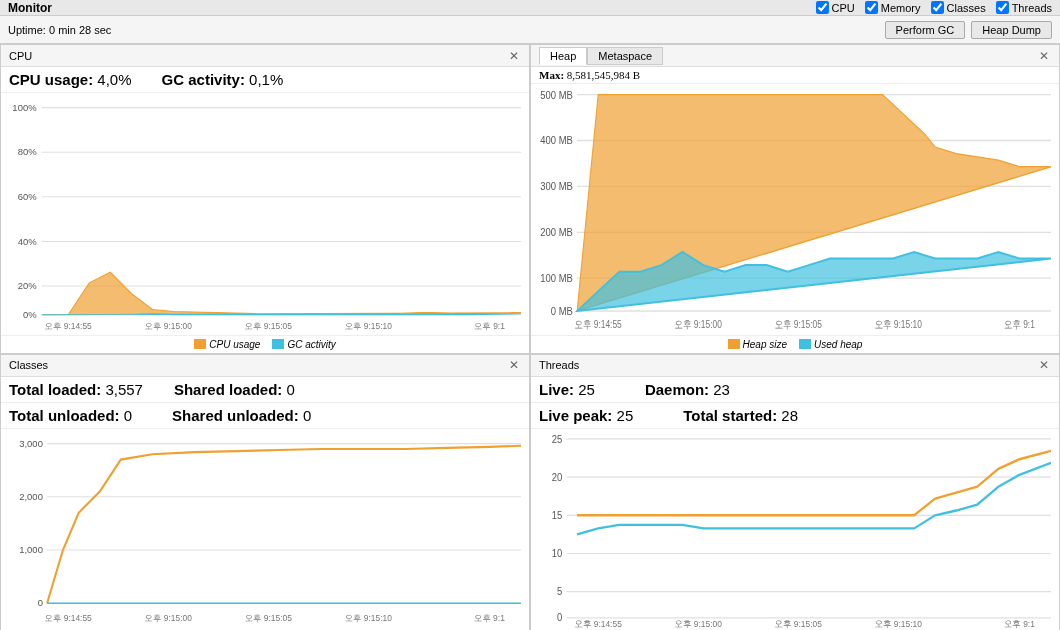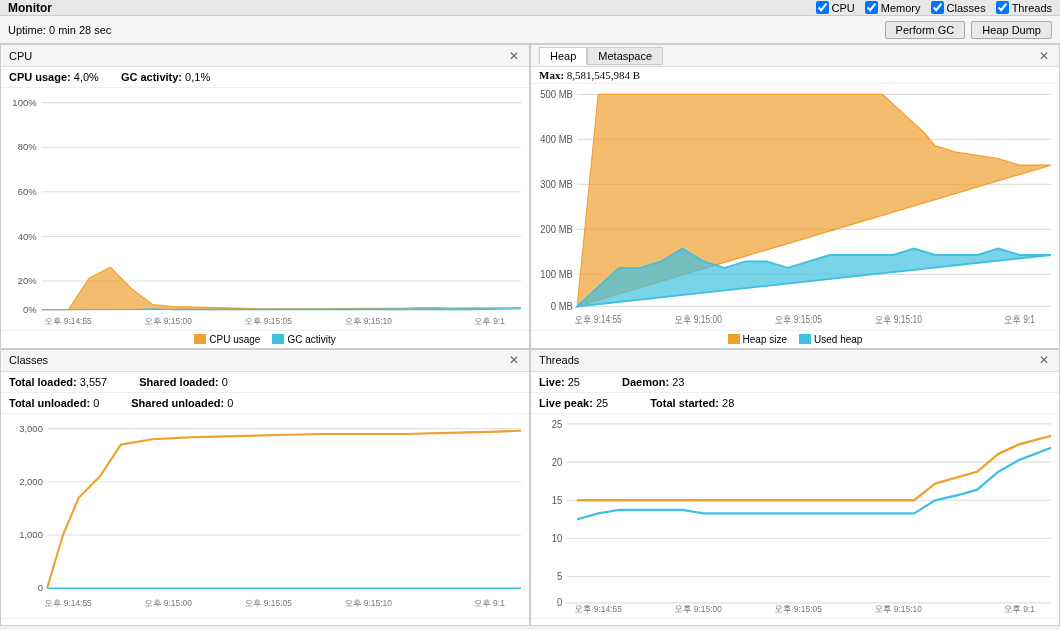--- a/index.html
+++ b/index.html
@@ -105,22 +105,22 @@
       cursor: pointer;
       font-size: 12px;
       color: #666;
       border: none;
       background: none;
       padding: 0 2px;
     }
     .panel-stats {
       padding: 4px 8px;
       display: flex;
-      gap: 22px;
-      font-size: 11px;
+      gap: 30px;
+      font-size: 15px;
       border-bottom: 1px solid #eee;
       flex-wrap: wrap;
     }
     .panel-stats-row {
       padding: 2px 8px;
       font-size: 11px;
       border-bottom: 1px solid #eee;
       font-family: Liberation Serif, serif;
     }
     .stat-bold { font-weight: bold; }
@@ -131,20 +131,21 @@
       overflow: hidden;
     }
     .chart-legend {
       display: flex;
       align-items: center;
       justify-content: center;
       gap: 12px;
       padding: 3px 0;
       font-size: 10px;
       border-top: 1px solid #eee;
+      font-style: italic;
     }
     .legend-item {
       display: flex;
       align-items: center;
       gap: 3px;
     }
     .legend-swatch {
       width: 12px;
       height: 10px;
     }
@@ -313,21 +314,21 @@
   <div class="panel">
     <div class="panel-header">
       <span class="panel-title">Classes</span>
       <button class="close-btn">✕</button>
     </div>
     <div class="panel-stats">
       <span>
         <span class="stat-bold">Total loaded:</span>
         <span>3,557</span>
       </span>
-      <span style="margin-left:10px;text-align:center;">
+      <span style="margin-left:1px;text-align:center;">
         <span class="stat-bold">Shared loaded:</span>
         <span>0</span>
       </span>
     </div>
     <div class="panel-stats">
       <span>
         <span class="stat-bold">Total unloaded:</span>
         <span>0</span>
       </span>
       <span style="margin-left:10px;">

